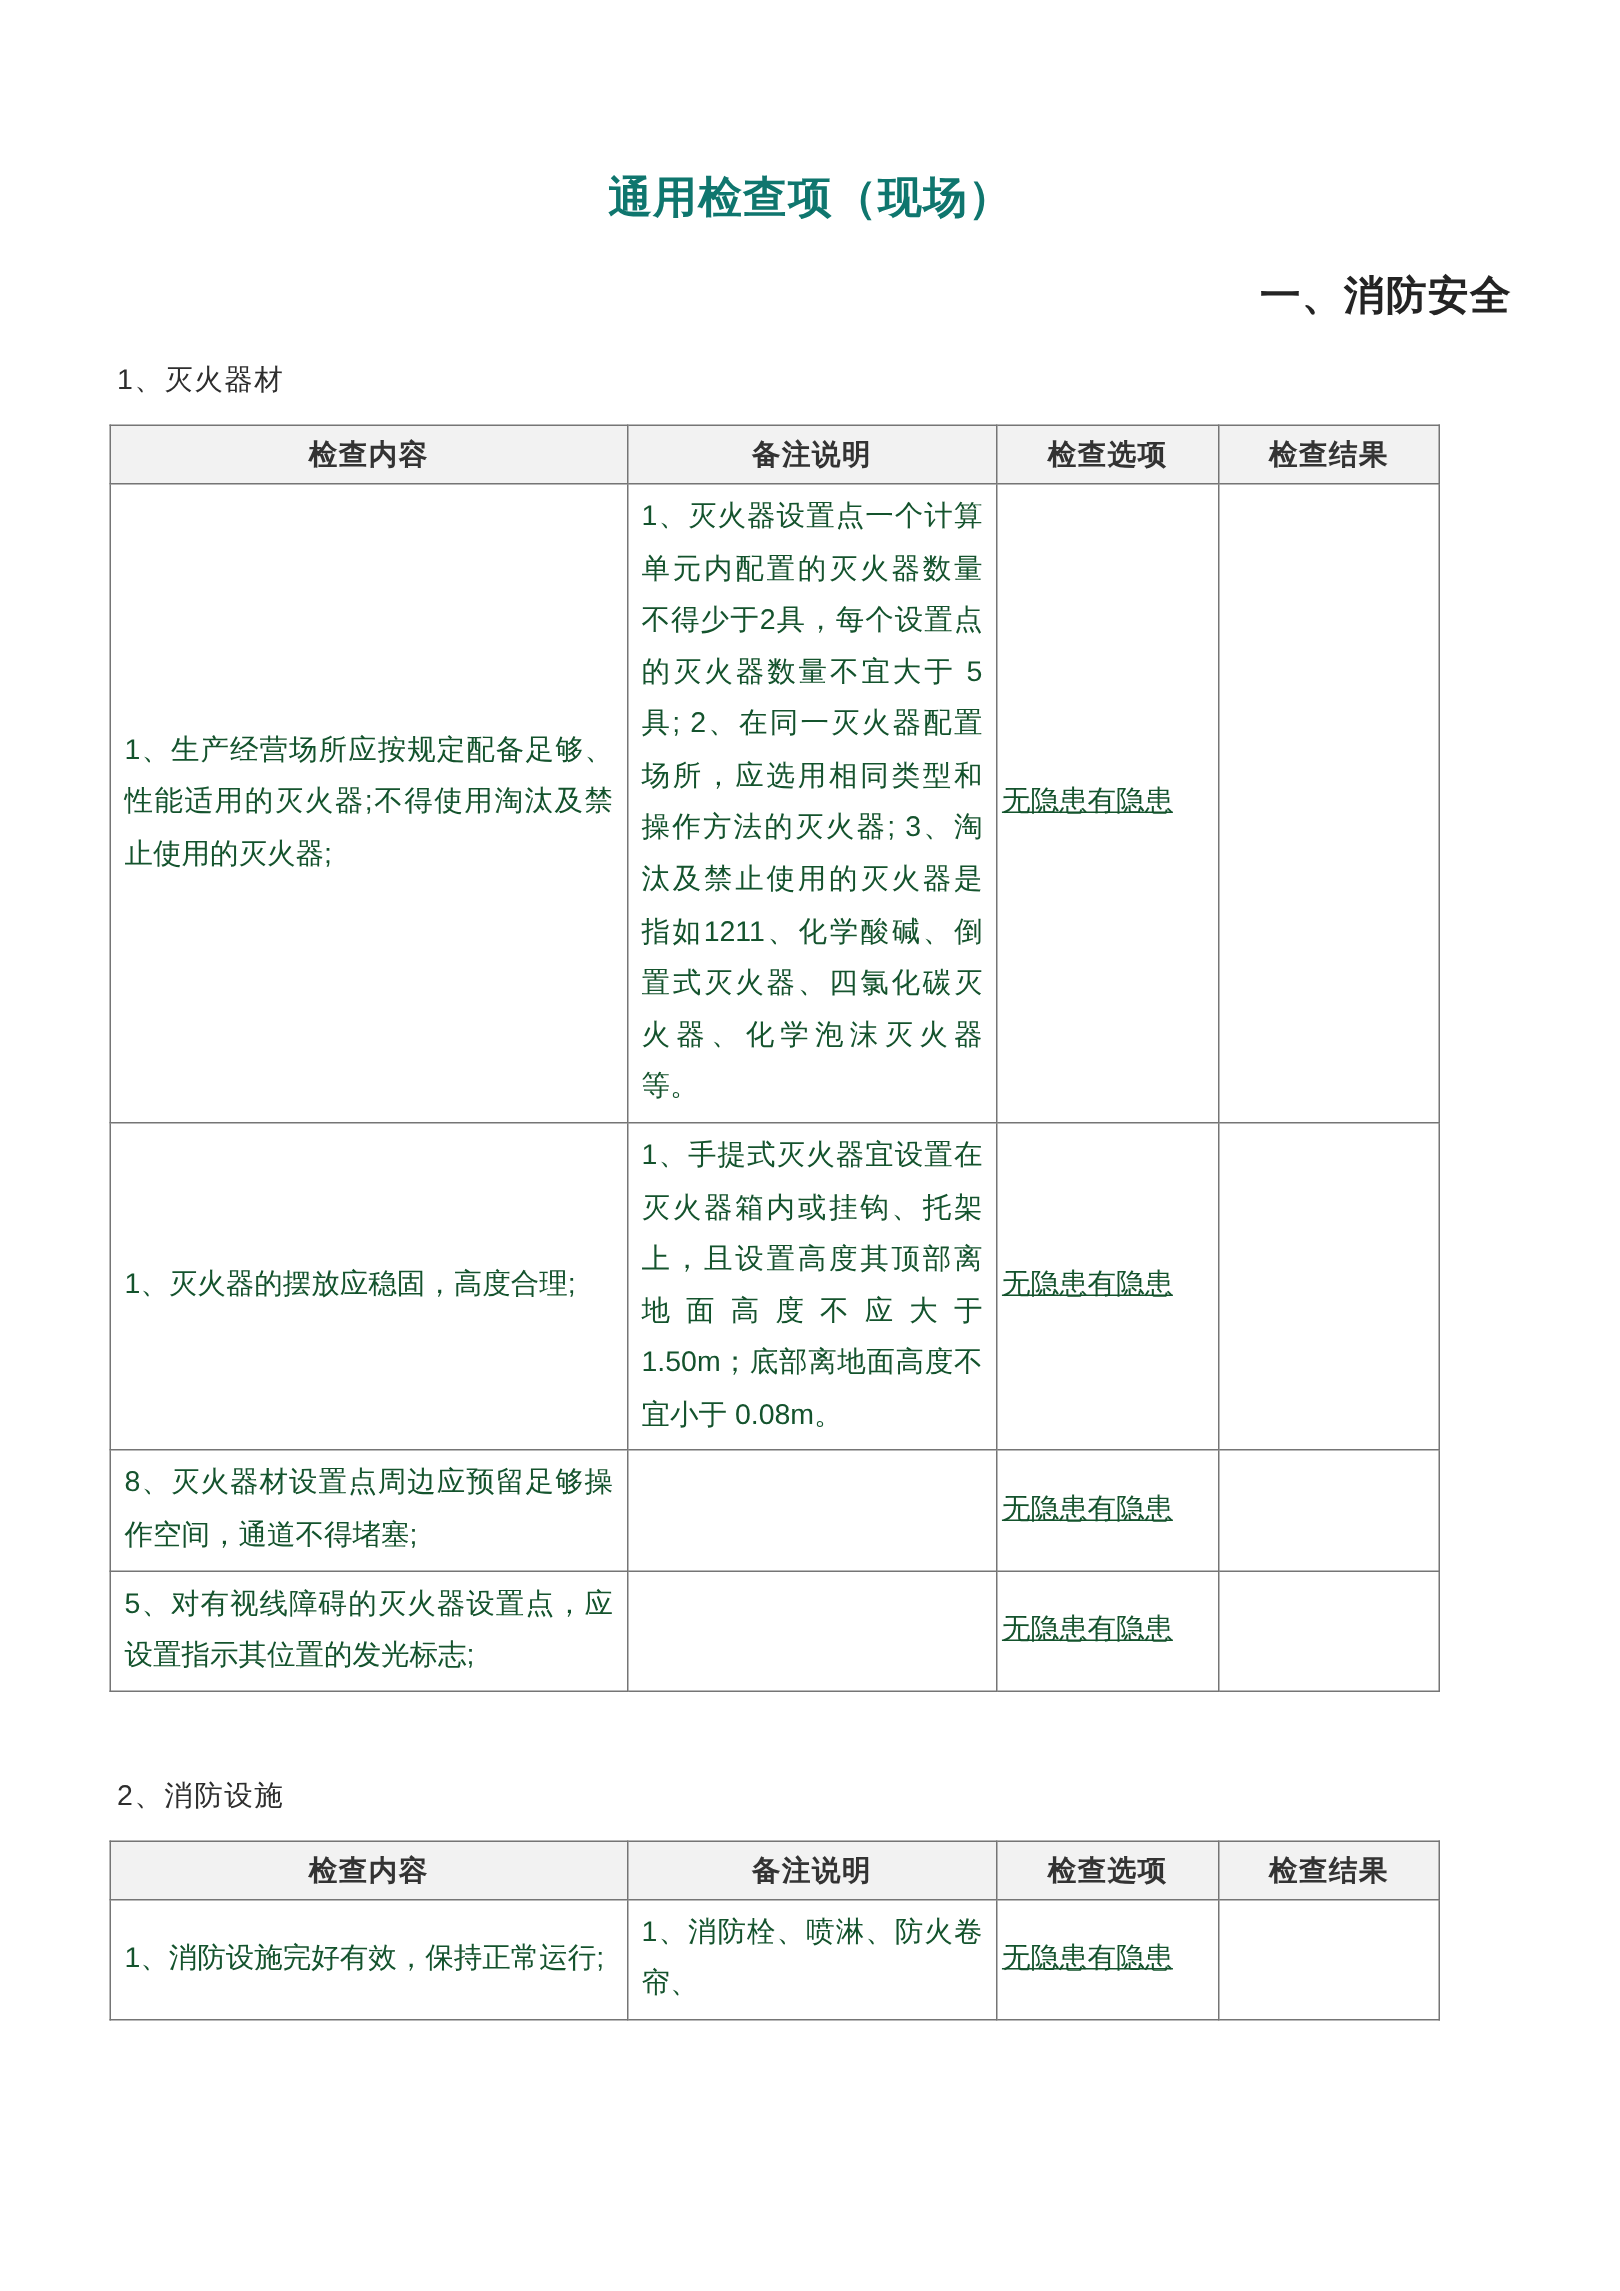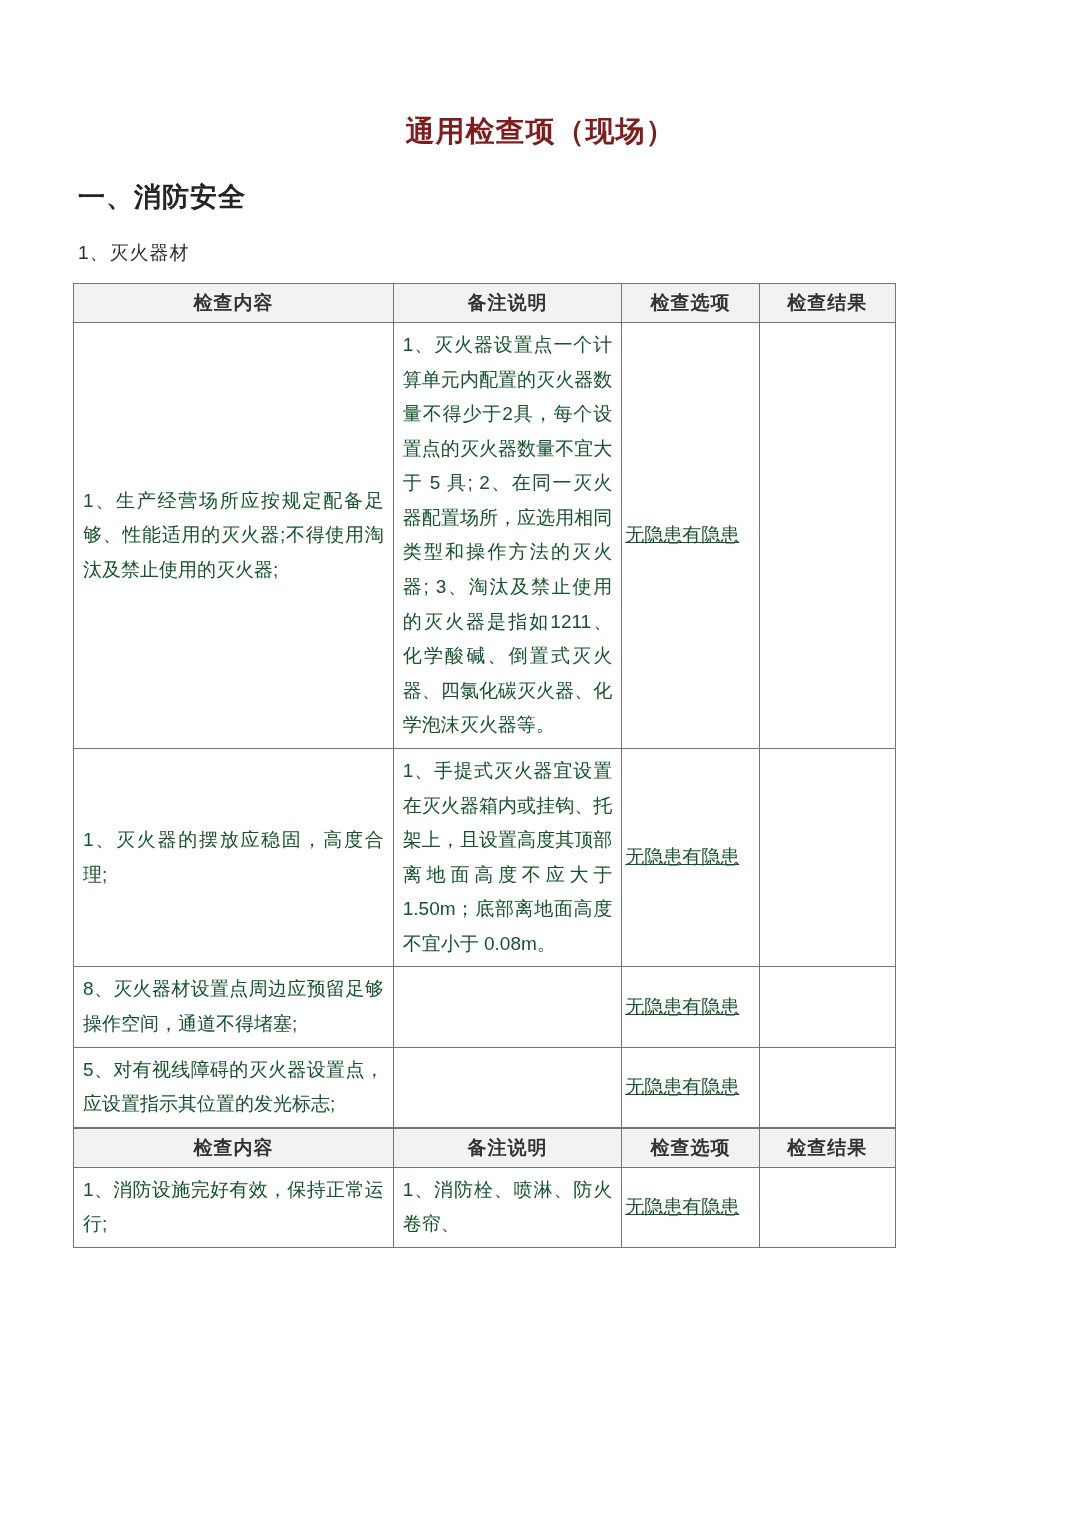--- a/index.html
+++ b/index.html
@@ -16,43 +16,44 @@
   }
   .page {
     box-sizing: border-box;
     padding: 112px 72px 0 73px;
   }
   .doc-title {
     margin: 0;
     text-align: center;
     font-size: 29px;
     font-weight: bold;
-    color: #7f1d1d;
+    color: #0f766e;
     letter-spacing: 1px;
     font-family: Liberation Mono, monospace;
   }
   .h-section {
     margin: 27px 0 0 5px;
     font-size: 27px;
     font-weight: bold;
     color: #242424;
     letter-spacing: 1px;
+    text-align: right;
   }
   .h-sub {
     margin: 25px 0 17px 5px;
     font-size: 19px;
     font-weight: 400;
     color: #2e2e2e;
     letter-spacing: 1px;
   }
   .h-sub.second {
     margin-top: 56px;
   }
   table.check-table {
-    width: 823px;
+    width: 887px;
     border-collapse: collapse;
     table-layout: fixed;
   }
   .check-table col.c1 { width: 38.9%; }
   .check-table col.c2 { width: 27.8%; }
   .check-table col.c3 { width: 16.7%; }
   .check-table col.c4 { width: 16.6%; }
   .check-table th,
   .check-table td {
     border: 1.5px solid #757575;
@@ -135,20 +136,21 @@
       </tr>
       <tr class="h2row">
         <td class="cell-content">5、对有视线障碍的灭火器设置点，应设置指示其位置的发光标志;</td>
         <td class="cell-remark"></td>
         <td class="cell-option">无隐患有隐患</td>
         <td class="cell-result"></td>
       </tr>
     </tbody>
   </table>
 
+  <h3 class="h-sub second">2、消防设施</h3>
 
   <table class="check-table">
     <colgroup>
         <col class="c1">
         <col class="c2">
         <col class="c3">
         <col class="c4">
       </colgroup>
     <thead>
       <tr>

